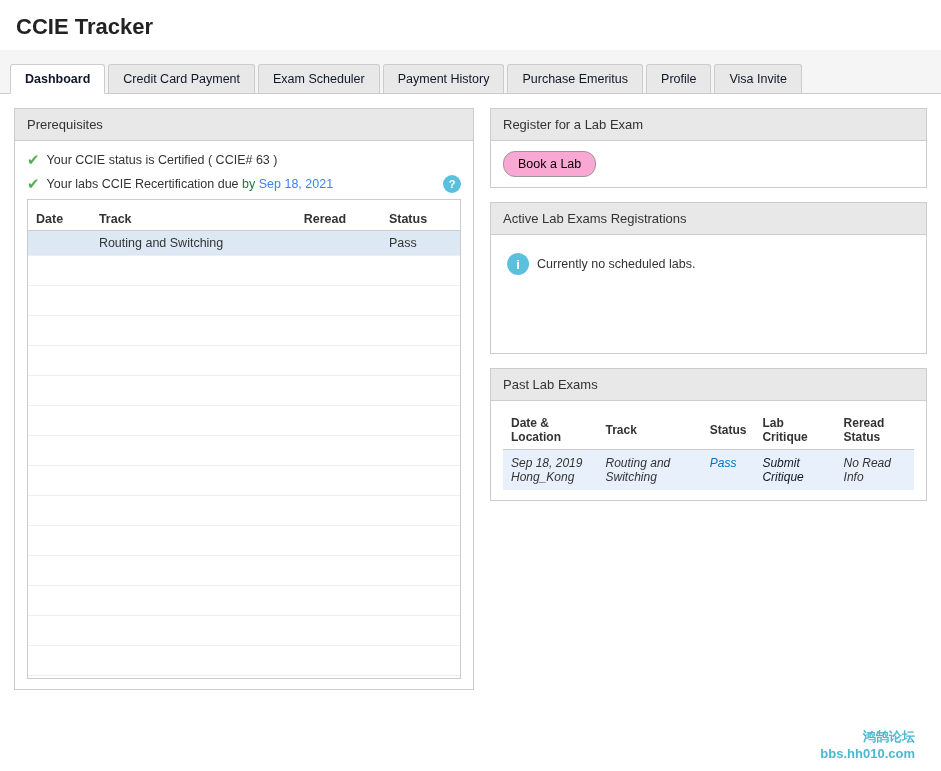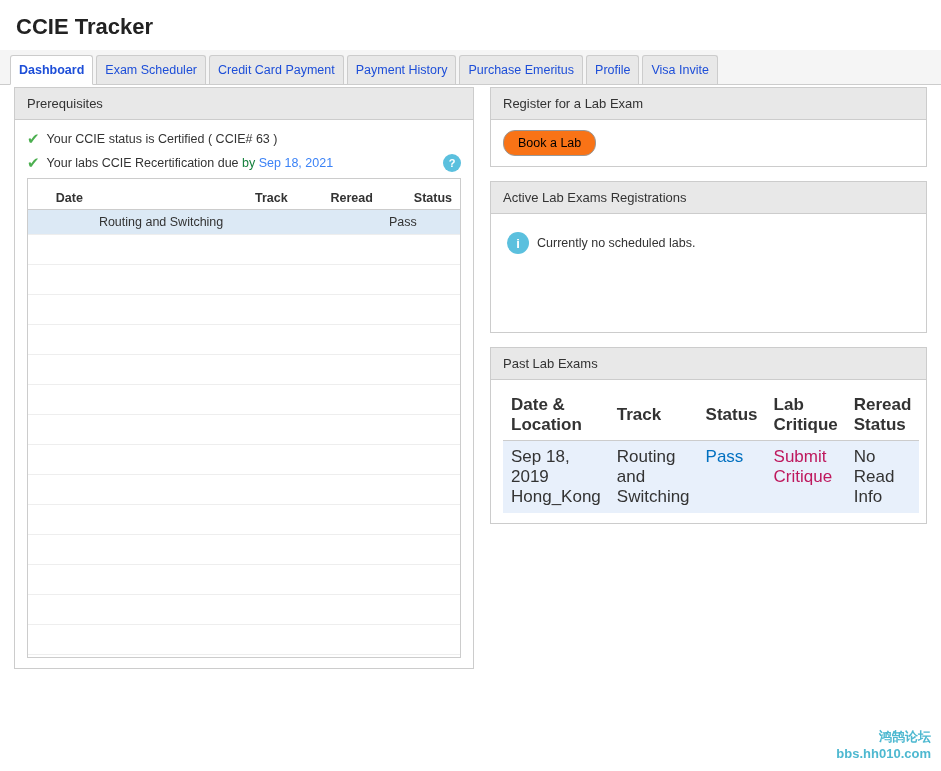--- a/index.html
+++ b/index.html
@@ -16,42 +16,42 @@
       color: #222;
     }
     .tabs-bar {
       display: flex;
       flex-wrap: wrap;
       border-bottom: 1px solid #ccc;
       padding: 0 10px;
       background: #f5f5f5;
     }
     .tab {
-      padding: 7px 8px;
+      padding: 7px 14px;
       border: 1px solid #ccc;
       border-bottom: none;
       margin-right: 3px;
-      margin-top: 5px;
+      margin-top: 14px;
       cursor: pointer;
       background: #e8e8e8;
       border-radius: 3px 3px 0 0;
       font-size: 12.5px;
-      color: #1d4ed8;
+      color: #0f172a;
       white-space: nowrap;
     }
     .tab.active {
       background: #fff;
       border-bottom: 1px solid #fff;
       margin-bottom: -1px;
       font-weight: bold;
     }
     .main-content {
       display: flex;
       gap: 16px;
-      padding: 2px 14px;
+      padding: 14px 14px;
     }
     .left-panel {
       flex: 0 0 460px;
       min-width: 0;
     }
     .right-panel {
       flex: 1;
       min-width: 0;
     }
     .section-box {
@@ -102,21 +102,21 @@
       align-items: center;
       justify-content: space-between;
     }
     table.data-table {
       width: 100%;
       border-collapse: collapse;
       margin-top: 8px;
       font-size: 12.5px;
     }
     table.data-table th {
-      text-align: right;
+      text-align: left;
       padding: 4px 8px;
       font-weight: bold;
       border-bottom: 1px solid #ccc;
       color: #333;
     }
     table.data-table td {
       padding: 5px 8px;
       border-bottom: 1px solid #eee;
     }
     .table-wrapper {
@@ -124,21 +124,21 @@
       overflow-y: auto;
       border: 1px solid #ccc;
       margin-top: 4px;
       position: relative;
     }
     .highlighted-row {
       background: #dce9f5;
     }
     .book-lab-btn {
       border: 1px solid #999;
-      background: #f97316;
+      background: #f9a8d4;
       padding: 5px 14px;
       cursor: pointer;
       font-size: 12.5px;
       border-radius: 12px;
     }
     .info-row {
       display: flex;
       align-items: center;
       gap: 8px;
       padding: 8px 4px;
@@ -153,70 +153,71 @@
       font-size: 13px;
       font-weight: bold;
       display: inline-flex;
       align-items: center;
       justify-content: center;
       flex-shrink: 0;
     }
     .past-lab-table {
       width: 100%;
       border-collapse: collapse;
-      font-size: 17px;
+      font-size: 12px;
     }
     .past-lab-table th {
       text-align: left;
       padding: 5px 8px;
       font-weight: bold;
       border-bottom: 1px solid #ccc;
     }
     .past-lab-table td {
       padding: 6px 8px;
       vertical-align: top;
+      font-style: italic;
     }
     .past-lab-table tr:nth-child(even) td {
       background: #f0f6ff;
     }
     .past-lab-table tr td {
       background: #e8f0fb;
     }
     .pass-link {
       color: #0070c0;
       font-weight: normal;
     }
     .submit-link {
-      color: #be185d;
+      color: #0f172a;
       text-decoration: none;
       cursor: pointer;
     }
     .watermark {
       position: fixed;
       bottom: 10px;
-      right: 10px;
+      right: 26px;
       color: #4db8d0;
       font-size: 13px;
       font-weight: bold;
       text-align: right;
       pointer-events: none;
     }
     .scrollbar-wrapper {
       position: relative;
     }
   </style>
 </head>
 <body>
 
 <div class="app-title">CCIE Tracker</div>
 
 <div class="tabs-bar">
   <div class="tab active">Dashboard</div>
+  <div class="tab">Credit Card Payment</div>
   <div class="tab">Exam Scheduler</div>
-  <div class="tab">Credit Card Payment</div>
   <div class="tab">Payment History</div>
   <div class="tab">Purchase Emeritus</div>
   <div class="tab">Profile</div>
   <div class="tab">Visa Invite</div>
 </div>
 
 <div class="main-content">
 
   <div class="left-panel">
     <div class="section-box">

